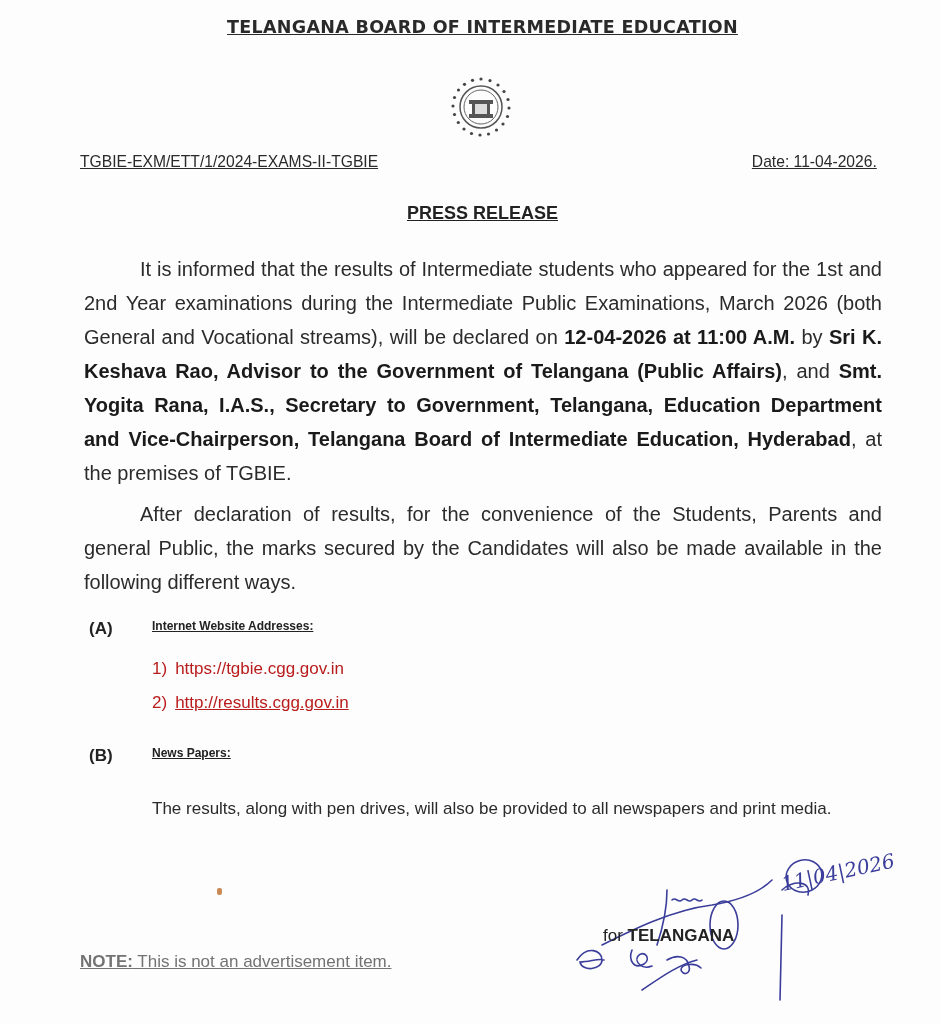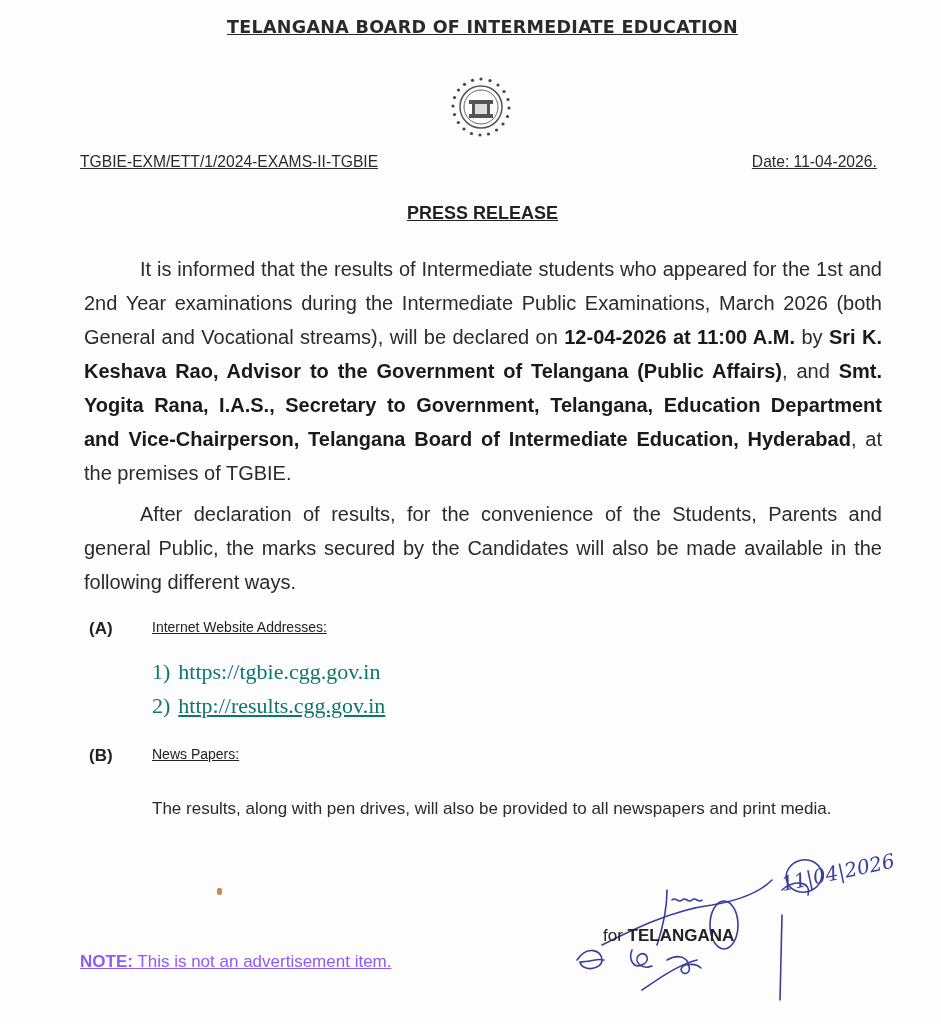--- a/index.html
+++ b/index.html
@@ -40,39 +40,39 @@
   .para b { font-weight: bold; color: #1a1a1a; }
   .indent { display: inline-block; width: 56px; }
   .p1 { top: 252px; }
   .p2 { top: 497px; }
   .sec-label {
     position: absolute; left: 77px; font-family: "Liberation Sans", sans-serif;
     font-weight: bold; font-size: 17px; color: #222;
   }
   .sec-title {
     position: absolute; left: 140px; font-family: "Liberation Sans", sans-serif;
-    font-weight: normal; font-size: 14px; text-decoration: underline; color: #222;
+    font-weight: bold; font-size: 12px; text-decoration: underline; color: #222;
   }
   .secA { top: 619px; }
   .secB { top: 746px; }
   .link-item {
-    position: absolute; left: 140px; font-family: Liberation Serif, serif; font-size: 22px; color: #0f766e;
+    position: absolute; left: 140px; font-family: Liberation Sans, sans-serif; font-size: 17px; color: #b91c1c;
   }
   .link-item .num { margin-right: 8px; }
   .l1 { top: 659px; }
   .l2 { top: 693px; }
   .l2 .url { text-decoration: underline; }
   .news {
     position: absolute; left: 140px; width: 740px; font-family: "Liberation Sans", sans-serif;
     font-size: 17px; line-height: 46px; color: #2b2b2b;
   }
   .news-text { top: 786px; }
   .note {
     position: absolute; left: 68px; top: 952px; font-family: "Liberation Sans", sans-serif;
-    font-size: 17px; text-decoration: underline; color: #8b5cf6;
+    font-size: 17px; text-decoration: underline; color: #737373;
   }
   .note b { font-weight: bold; }
   .signoff {
     position: absolute; left: 591px; top: 926px; font-family: "Liberation Sans", sans-serif;
     font-size: 17px; color: #222;
   }
   .signoff b { font-weight: bold; }
   .signature { position: absolute; left: 560px; top: 850px; width: 340px; height: 170px; }
   .sig-date {
     position: absolute; left: 772px; top: 872px; font-family: "DejaVu Serif", serif;

